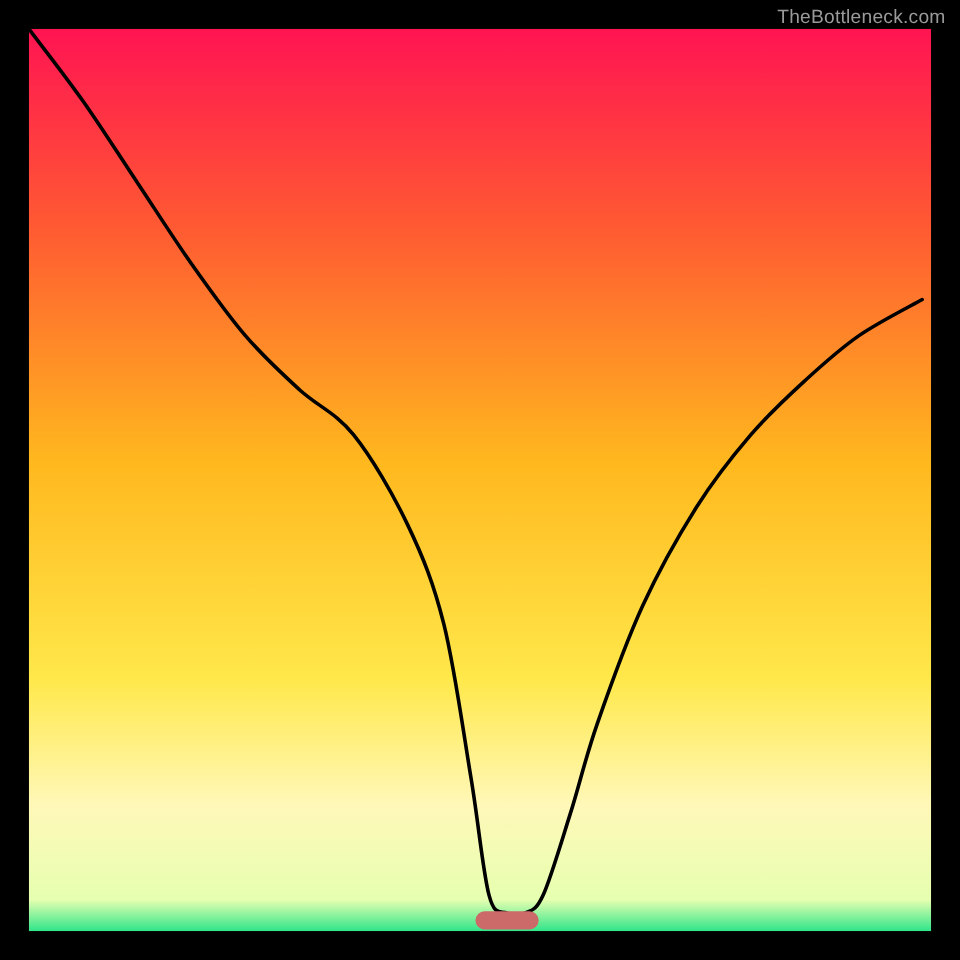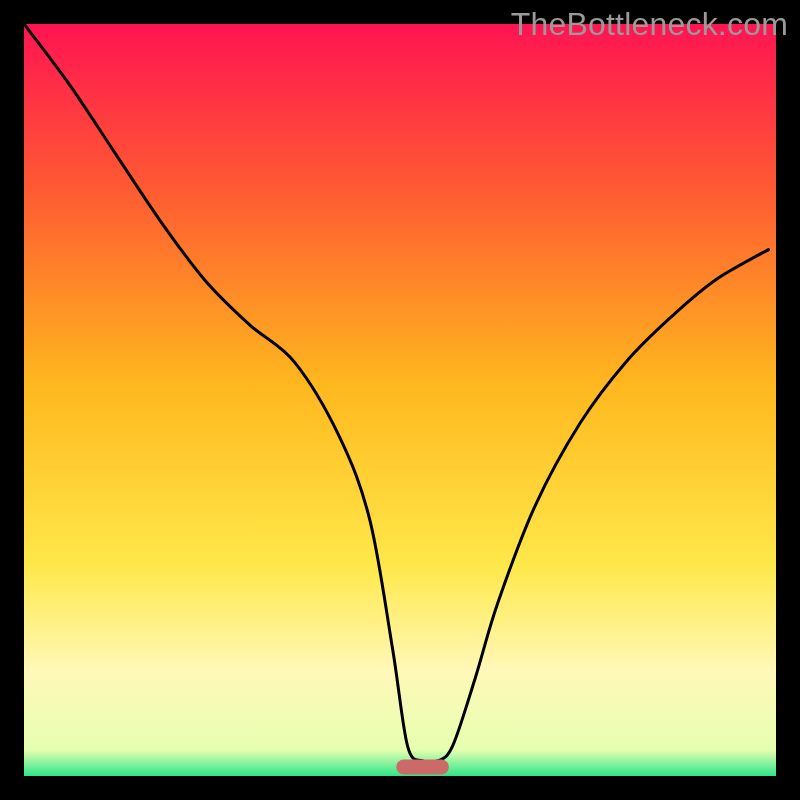--- a/index.html
+++ b/index.html
@@ -9,21 +9,21 @@
     height: 800px;
     background: #000;
     position: relative;
   }
   .watermark {
     position: absolute;
     top: 6px;
     right: 12px;
     color: #9a9a9a;
     font-family: Arial, Helvetica, sans-serif;
-    font-size: 32px;
+    font-size: 16px;
     font-weight: 400;
     letter-spacing: 0.2px;
     z-index: 5;
   }
   .plot {
     position: absolute;
     left: 24px;
     top: 24px;
     width: 752px;
     height: 752px;

